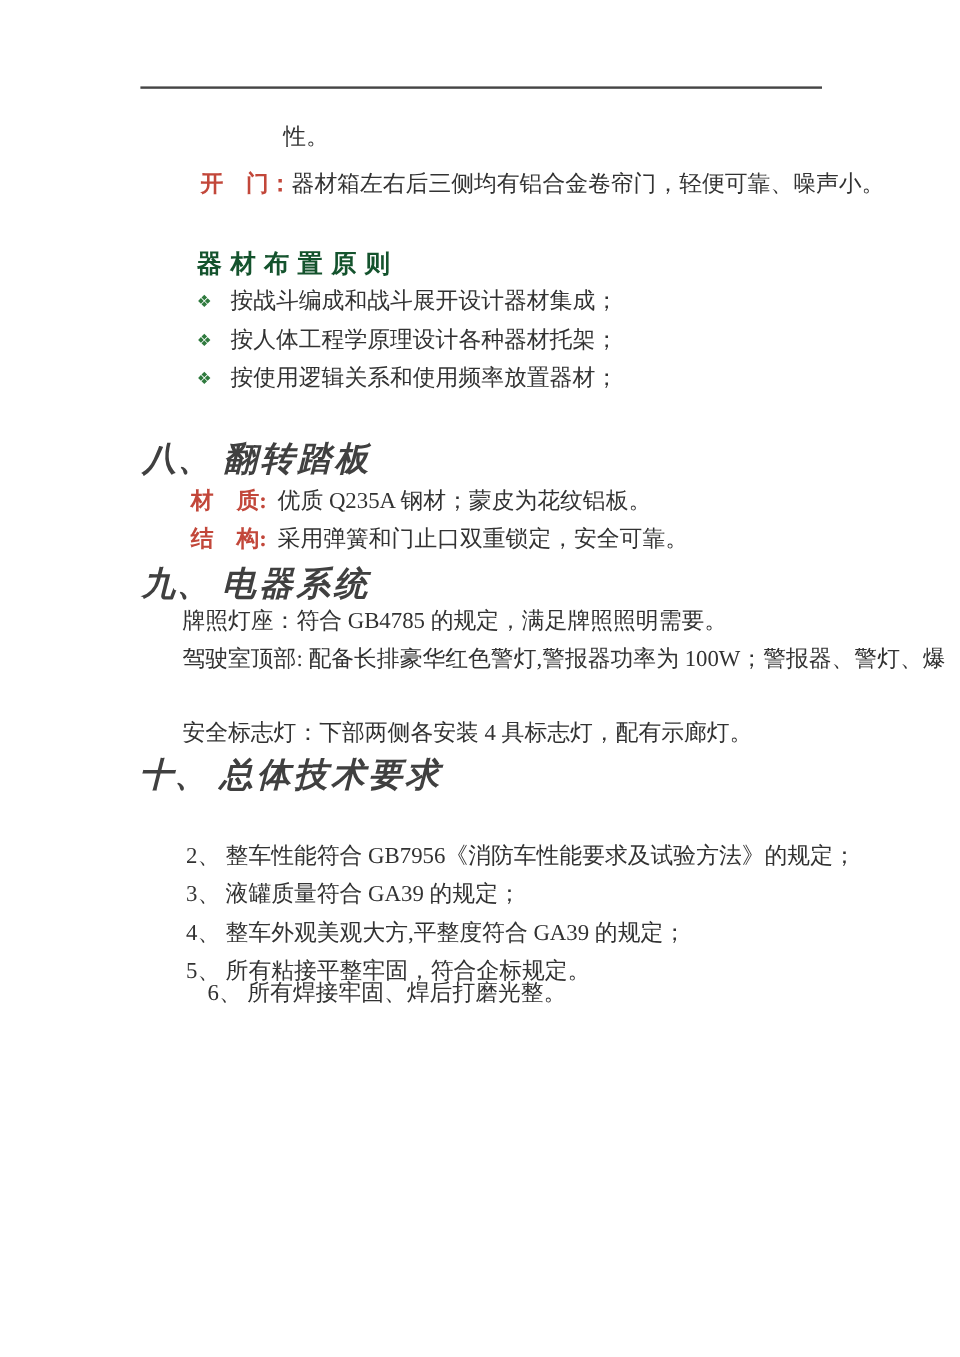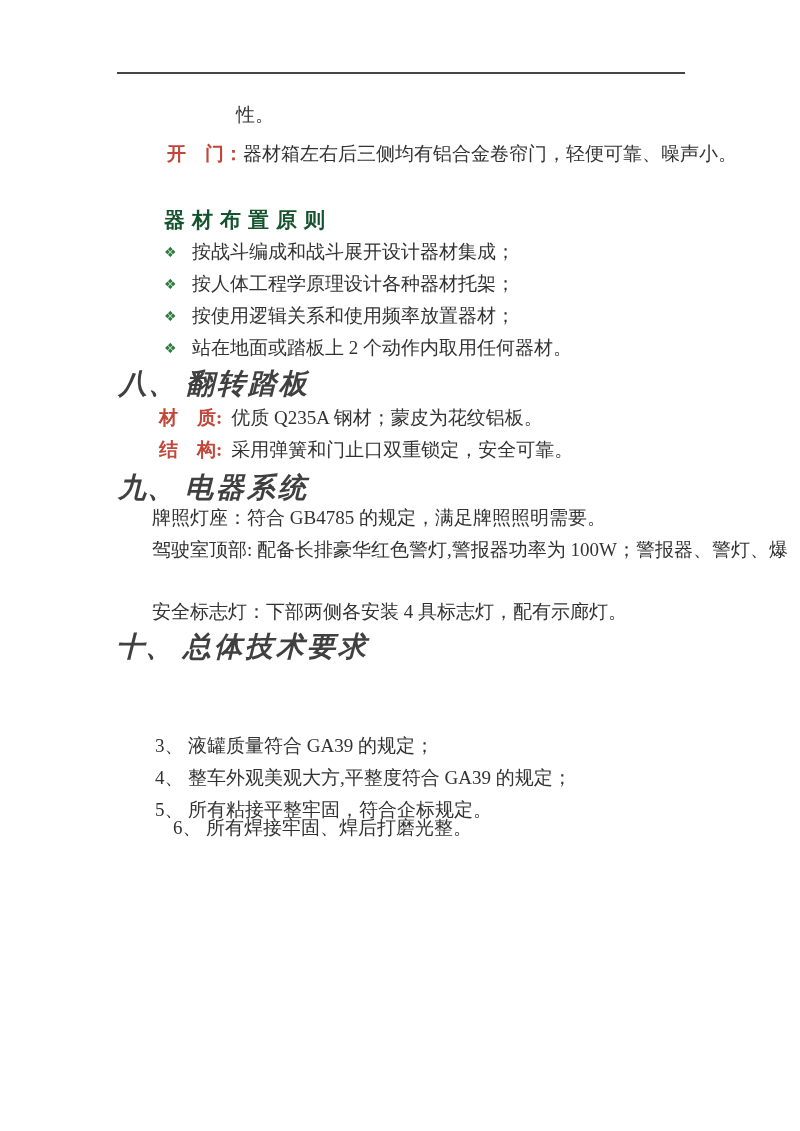--- a/index.html
+++ b/index.html
@@ -63,23 +63,20 @@
 
   <div class="bullet-row" style="top:240px;">
     <span class="bullet-glyph">❖</span><span>按战斗编成和战斗展开设计器材集成；</span>
   </div>
   <div class="bullet-row" style="top:304px;">
     <span class="bullet-glyph">❖</span><span>按使用逻辑关系和使用频率放置器材；</span>
   </div>
   <div class="bullet-row" style="top:272px;">
     <span class="bullet-glyph">❖</span><span>按人体工程学原理设计各种器材托架；</span>
   </div>
-  <div class="bullet-row" style="top:336px;">
-    <span class="bullet-glyph">❖</span><span>站在地面或踏板上 2 个动作内取用任何器材。</span>
-  </div>
 
   <div class="sec-heading" style="left:119px;top:371px;">
     <span class="sec-num">八、</span><span class="sec-title">翻转踏板</span>
   </div>
 
   <div class="bodyline" style="left:159px;top:406px;">
     <span class="red-label">材　质:</span><span style="margin-left:9px;">优质 Q235A 钢材；蒙皮为花纹铝板。</span>
   </div>
   <div class="bodyline" style="left:159px;top:438px;">
     <span class="red-label">结　构:</span><span style="margin-left:9px;">采用弹簧和门止口双重锁定，安全可靠。</span>
@@ -90,20 +87,23 @@
   </div>
 
   <div class="bodyline" style="left:152px;top:506px;">牌照灯座：符合 GB4785 的规定，满足牌照照明需要。</div>
   <div class="bodyline" style="left:152px;top:538px;">驾驶室顶部: 配备长排豪华红色警灯,警报器功率为 100W；警报器、警灯、爆</div>
   <div class="bodyline" style="left:152px;top:600px;">安全标志灯：下部两侧各安装 4 具标志灯，配有示廊灯。</div>
 
   <div class="sec-heading" style="left:116px;top:634px;">
     <span class="sec-num">十、</span><span class="sec-title">总体技术要求</span>
   </div>
 
+  <div class="bodyline" style="left:155px;top:702px;">
+    <span class="item-num">2、</span><span>整车性能符合 GB7956《消防车性能要求及试验方法》的规定；</span>
+  </div>
   <div class="bodyline" style="left:155px;top:734px;">
     <span class="item-num">3、</span><span>液罐质量符合 GA39 的规定；</span>
   </div>
   <div class="bodyline" style="left:155px;top:766px;">
     <span class="item-num">4、</span><span>整车外观美观大方,平整度符合 GA39 的规定；</span>
   </div>
   <div class="bodyline" style="left:155px;top:798px;">
     <span class="item-num">5、</span><span>所有粘接平整牢固，符合企标规定。</span>
   </div>
   <div class="bodyline" style="left:155px;top:816px;margin-left:18px;">

